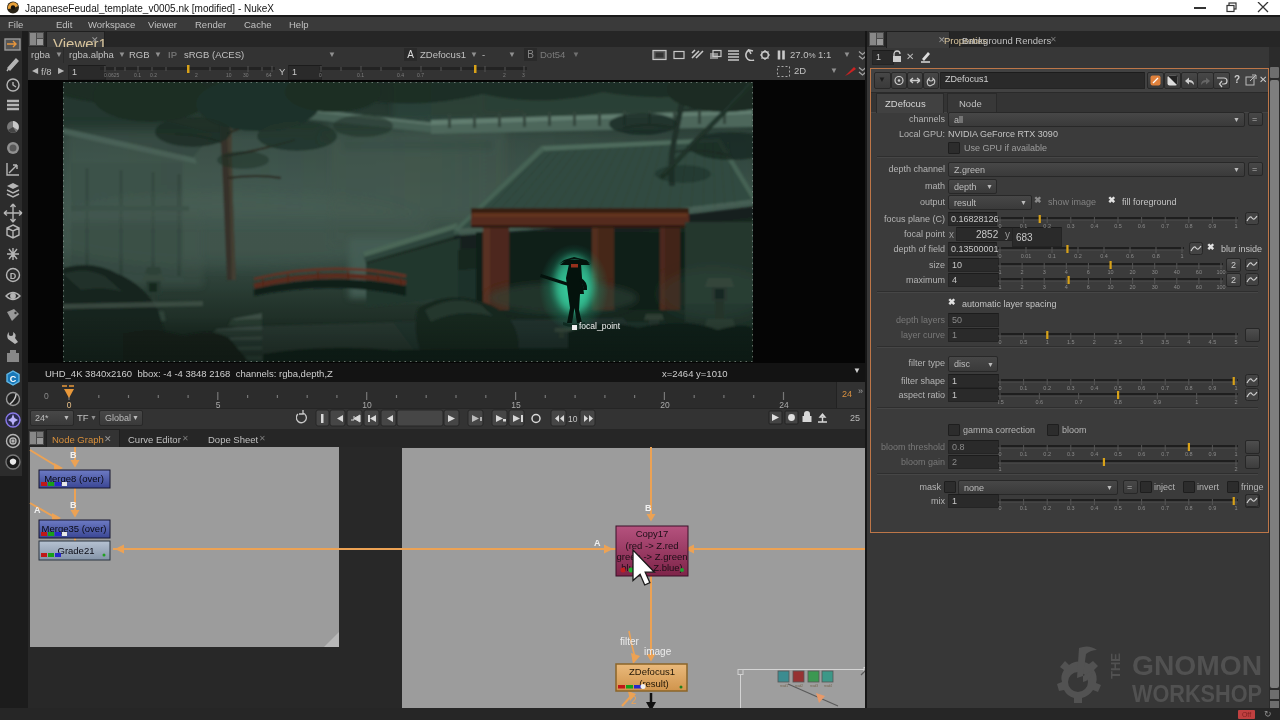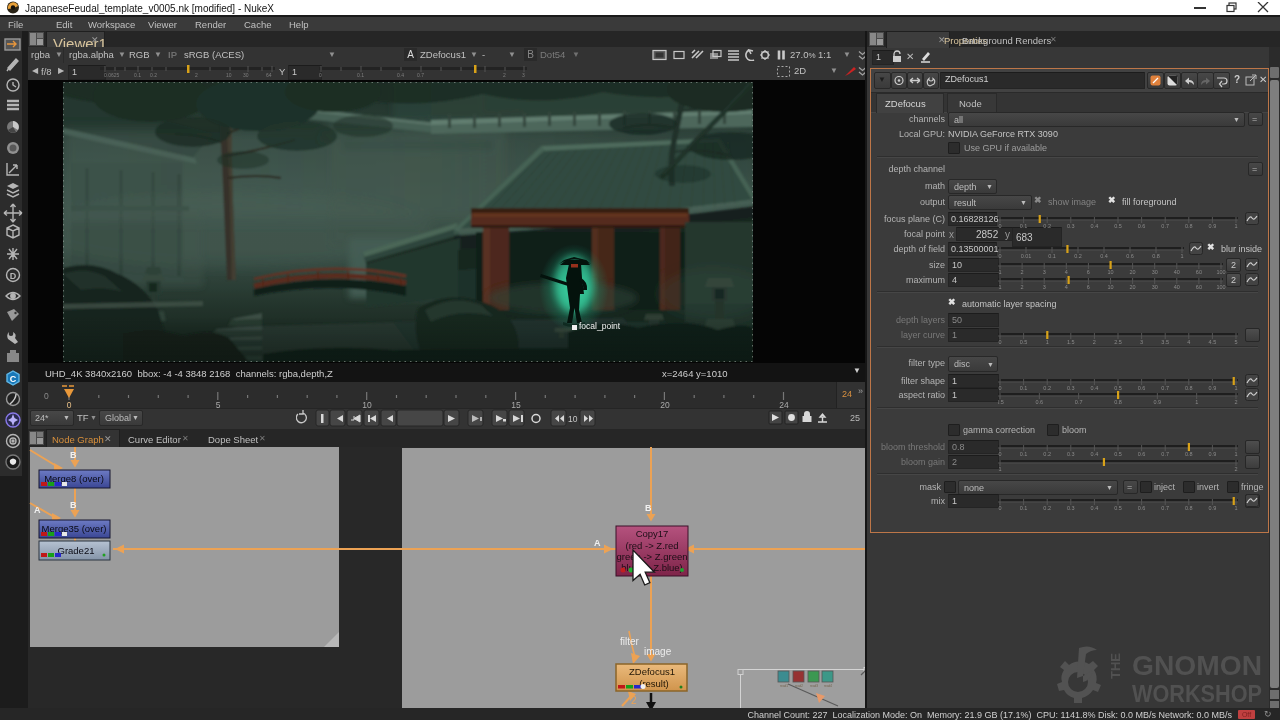--- a/index.html
+++ b/index.html
@@ -820,20 +820,24 @@
       </div>
  <div class="abs ddn" style="left:377px;top:43px;width:13px;height:12px;">
         <span style="position:absolute;left:3px;top:1px;font-size:9px;color:#bbb;">=</span>
       </div>
  <div class="lbl" style="left:-30px;top:60px;width:104px;">Local GPU:</div>
  <div class="abs" style="left:77px;top:60px;font-size:9px;color:#c4c4c4;">NVIDIA GeForce RTX 3090</div>
  <div class="cb" style="left:77px;top:73px;"></div>
  <div class="abs" style="left:93px;top:74px;font-size:9px;color:#9e9e9e;">Use GPU if available</div>
  <div class="divider" style="top:87px;"></div>
  <div class="lbl" style="left:-30px;top:95px;width:104px;">depth channel</div>
+ <div class="abs ddn" style="left:77px;top:93px;width:295px;height:13px;">
+        <span style="position:absolute;left:5px;top:2px;">Z.green</span>
+        <span style="position:absolute;right:4px;top:3px;font-size:7px;">▼</span>
+      </div>
  <div class="abs ddn" style="left:377px;top:93px;width:13px;height:12px;">
         <span style="position:absolute;left:3px;top:1px;font-size:9px;color:#bbb;">=</span>
       </div>
  <div class="lbl" style="left:-30px;top:112px;width:104px;">math</div>
  <div class="abs ddn" style="left:77px;top:110px;width:47px;height:13px;">
         <span style="position:absolute;left:5px;top:2px;">depth</span>
         <span style="position:absolute;right:3px;top:3px;font-size:7px;">▼</span>
       </div>
  <div class="lbl" style="left:-30px;top:128px;width:104px;">output</div>
  <div class="abs ddn" style="left:77px;top:126px;width:82px;height:13px;">
@@ -1190,17 +1194,16 @@
  </g>
 </svg>
 
 <div class="abs" style="left:1269px;top:47px;width:11px;height:661px;background:#2b2b2b;"></div>
 <div class="abs" style="left:1270px;top:67px;width:9px;height:11px;background:#6e6e6e;border-radius:1px;"></div>
 <div class="abs" style="left:1270px;top:80px;width:9px;height:608px;background:#7e7e7e;border-radius:2px;"></div>
 <div class="abs" style="left:1270px;top:690px;width:9px;height:9px;background:#6e6e6e;"></div>
 <div class="abs" style="left:1270px;top:701px;width:9px;height:9px;background:#6e6e6e;"></div>
 
 <div class="abs" style="left:0;top:708px;width:1280px;height:12px;background:#262626;"></div>
-<div class="abs" style="left:0;top:710px;font-size:9px;color:#d0d0d0;width:1232px;text-align:right;">Channel Count: 227&nbsp; Localization Mode: On&nbsp; Memory: 21.9 GB (17.1%)&nbsp; CPU: 1141.8% Disk: 0.0 MB/s Network: 0.0 MB/s</div>
 <div class="abs" style="left:1238px;top:710px;width:17px;height:9px;background:#c04040;border-radius:1px;font-size:7px;color:#802020;text-align:center;line-height:9px;">Off</div>
 <div class="abs" style="left:1264px;top:709px;font-size:9px;color:#909090;">↻</div>
 
 </div>
 
 </body></html>

